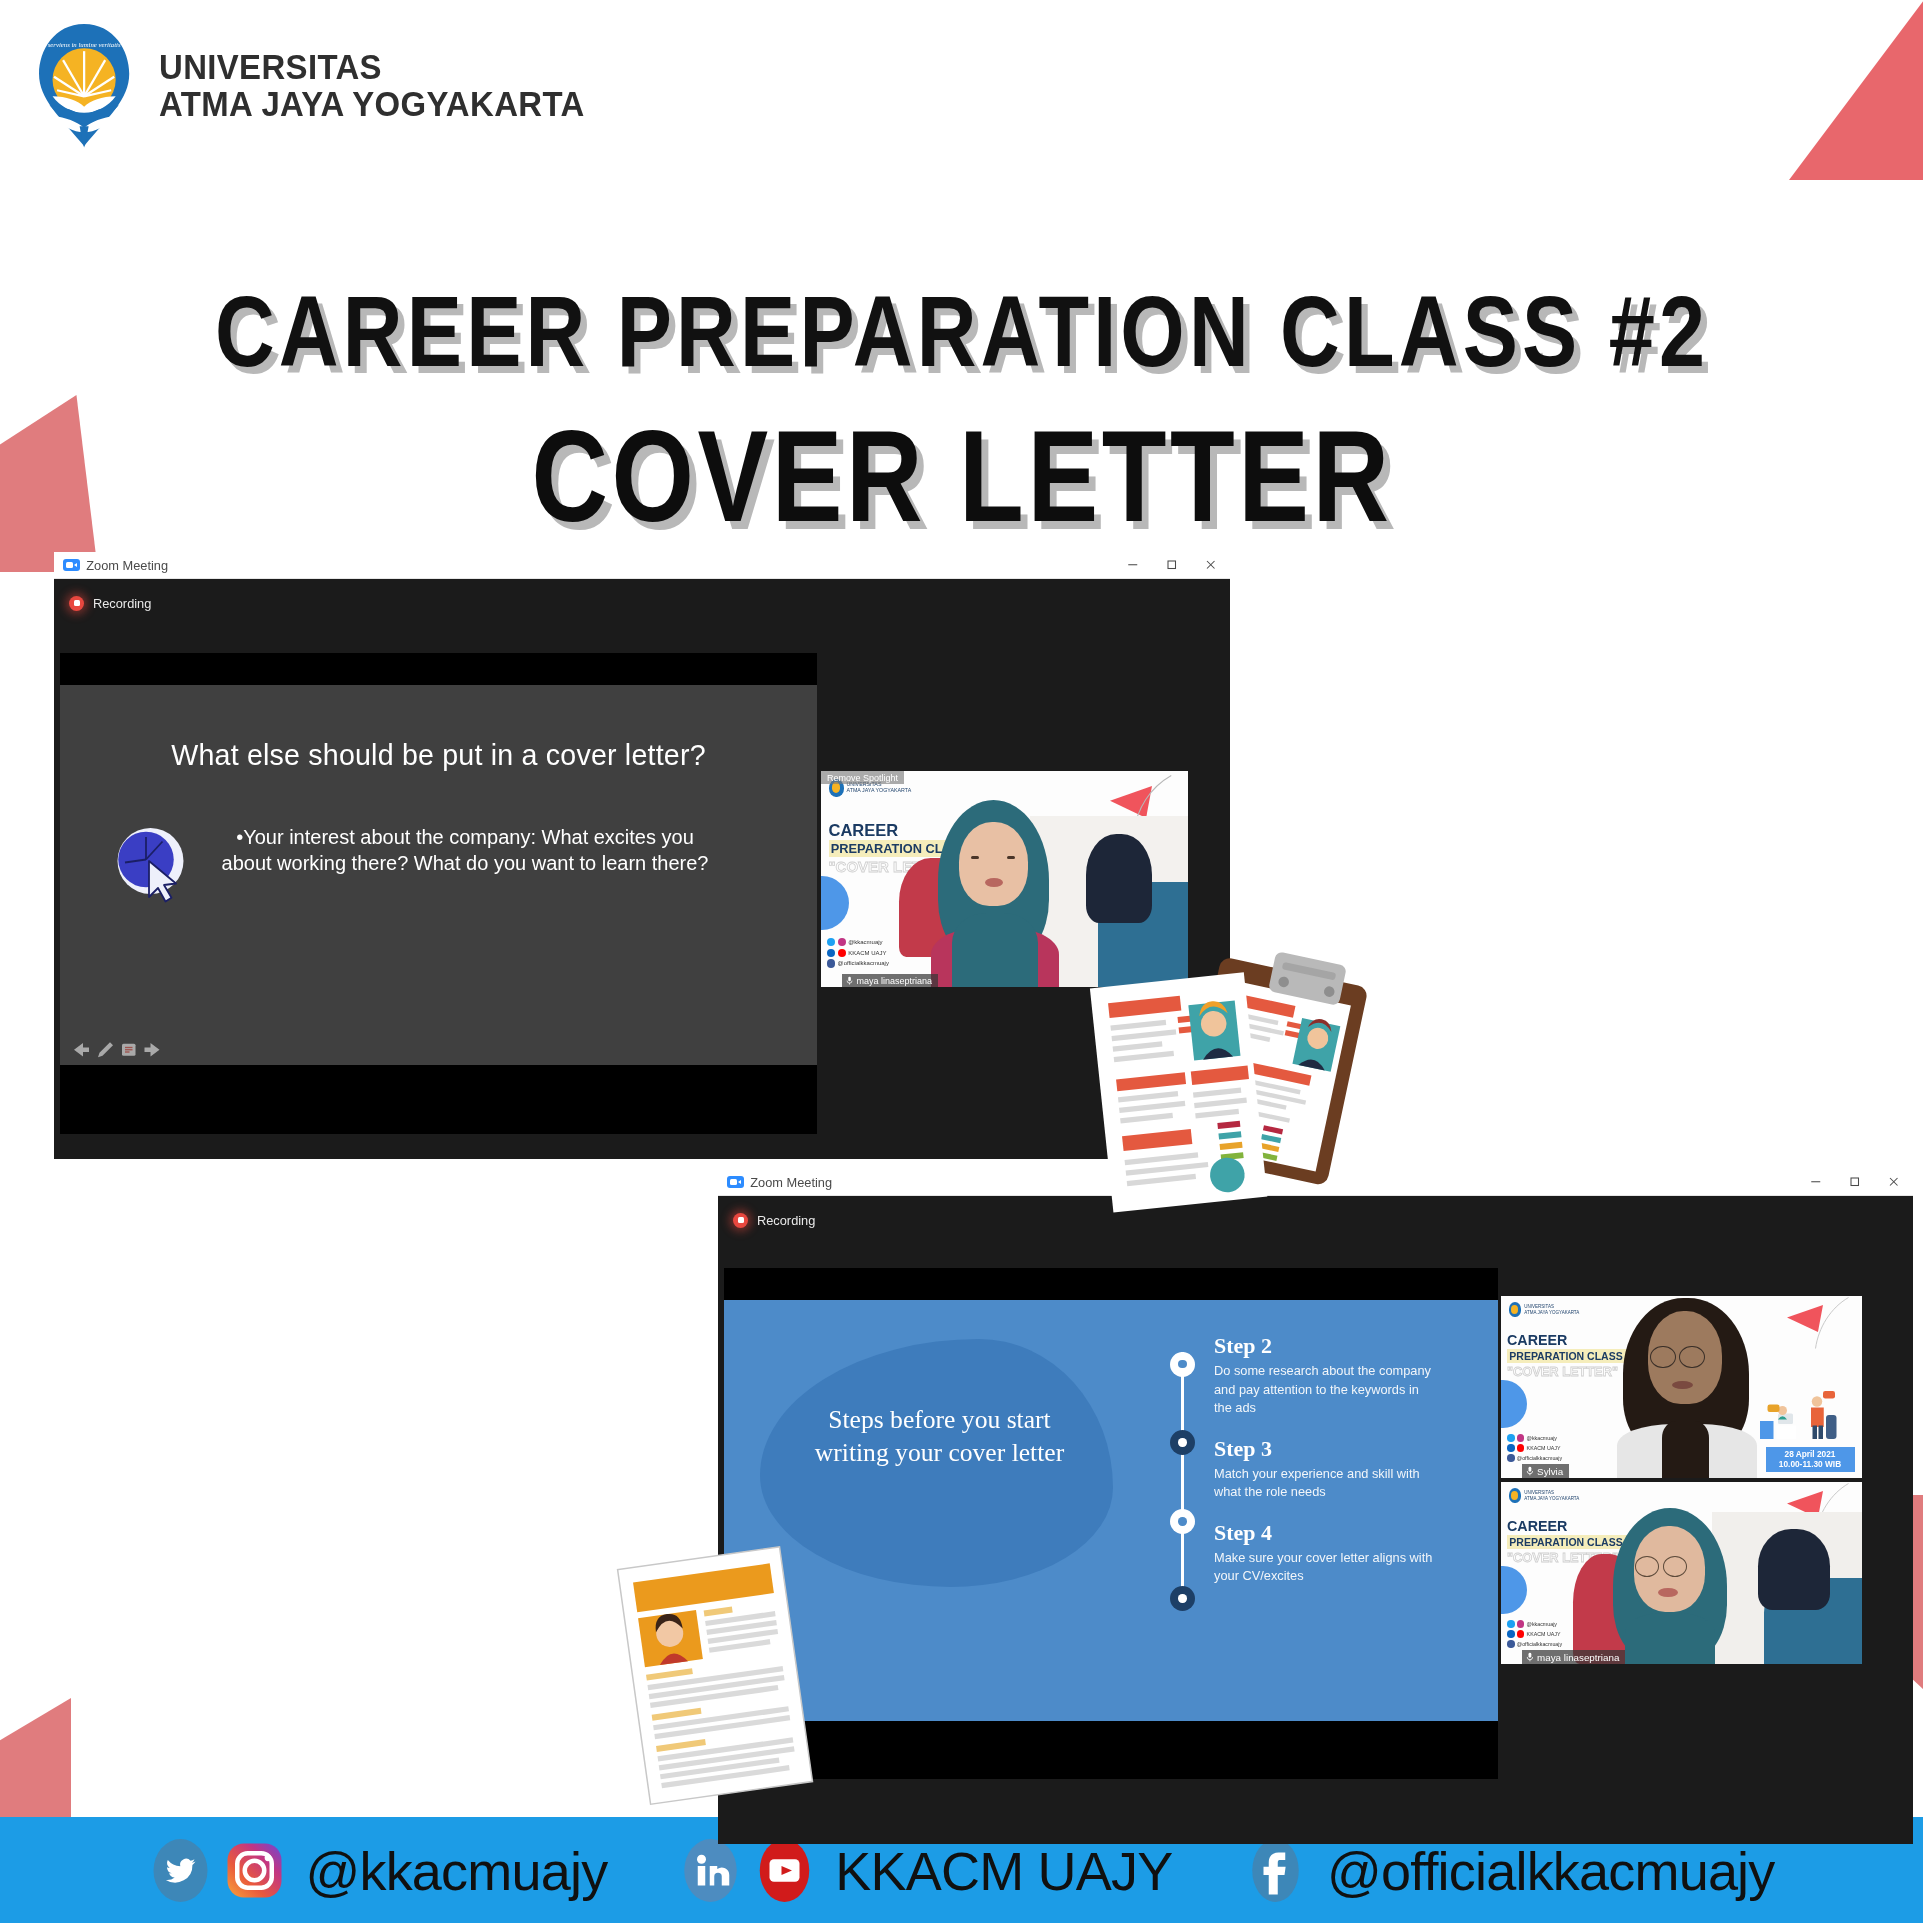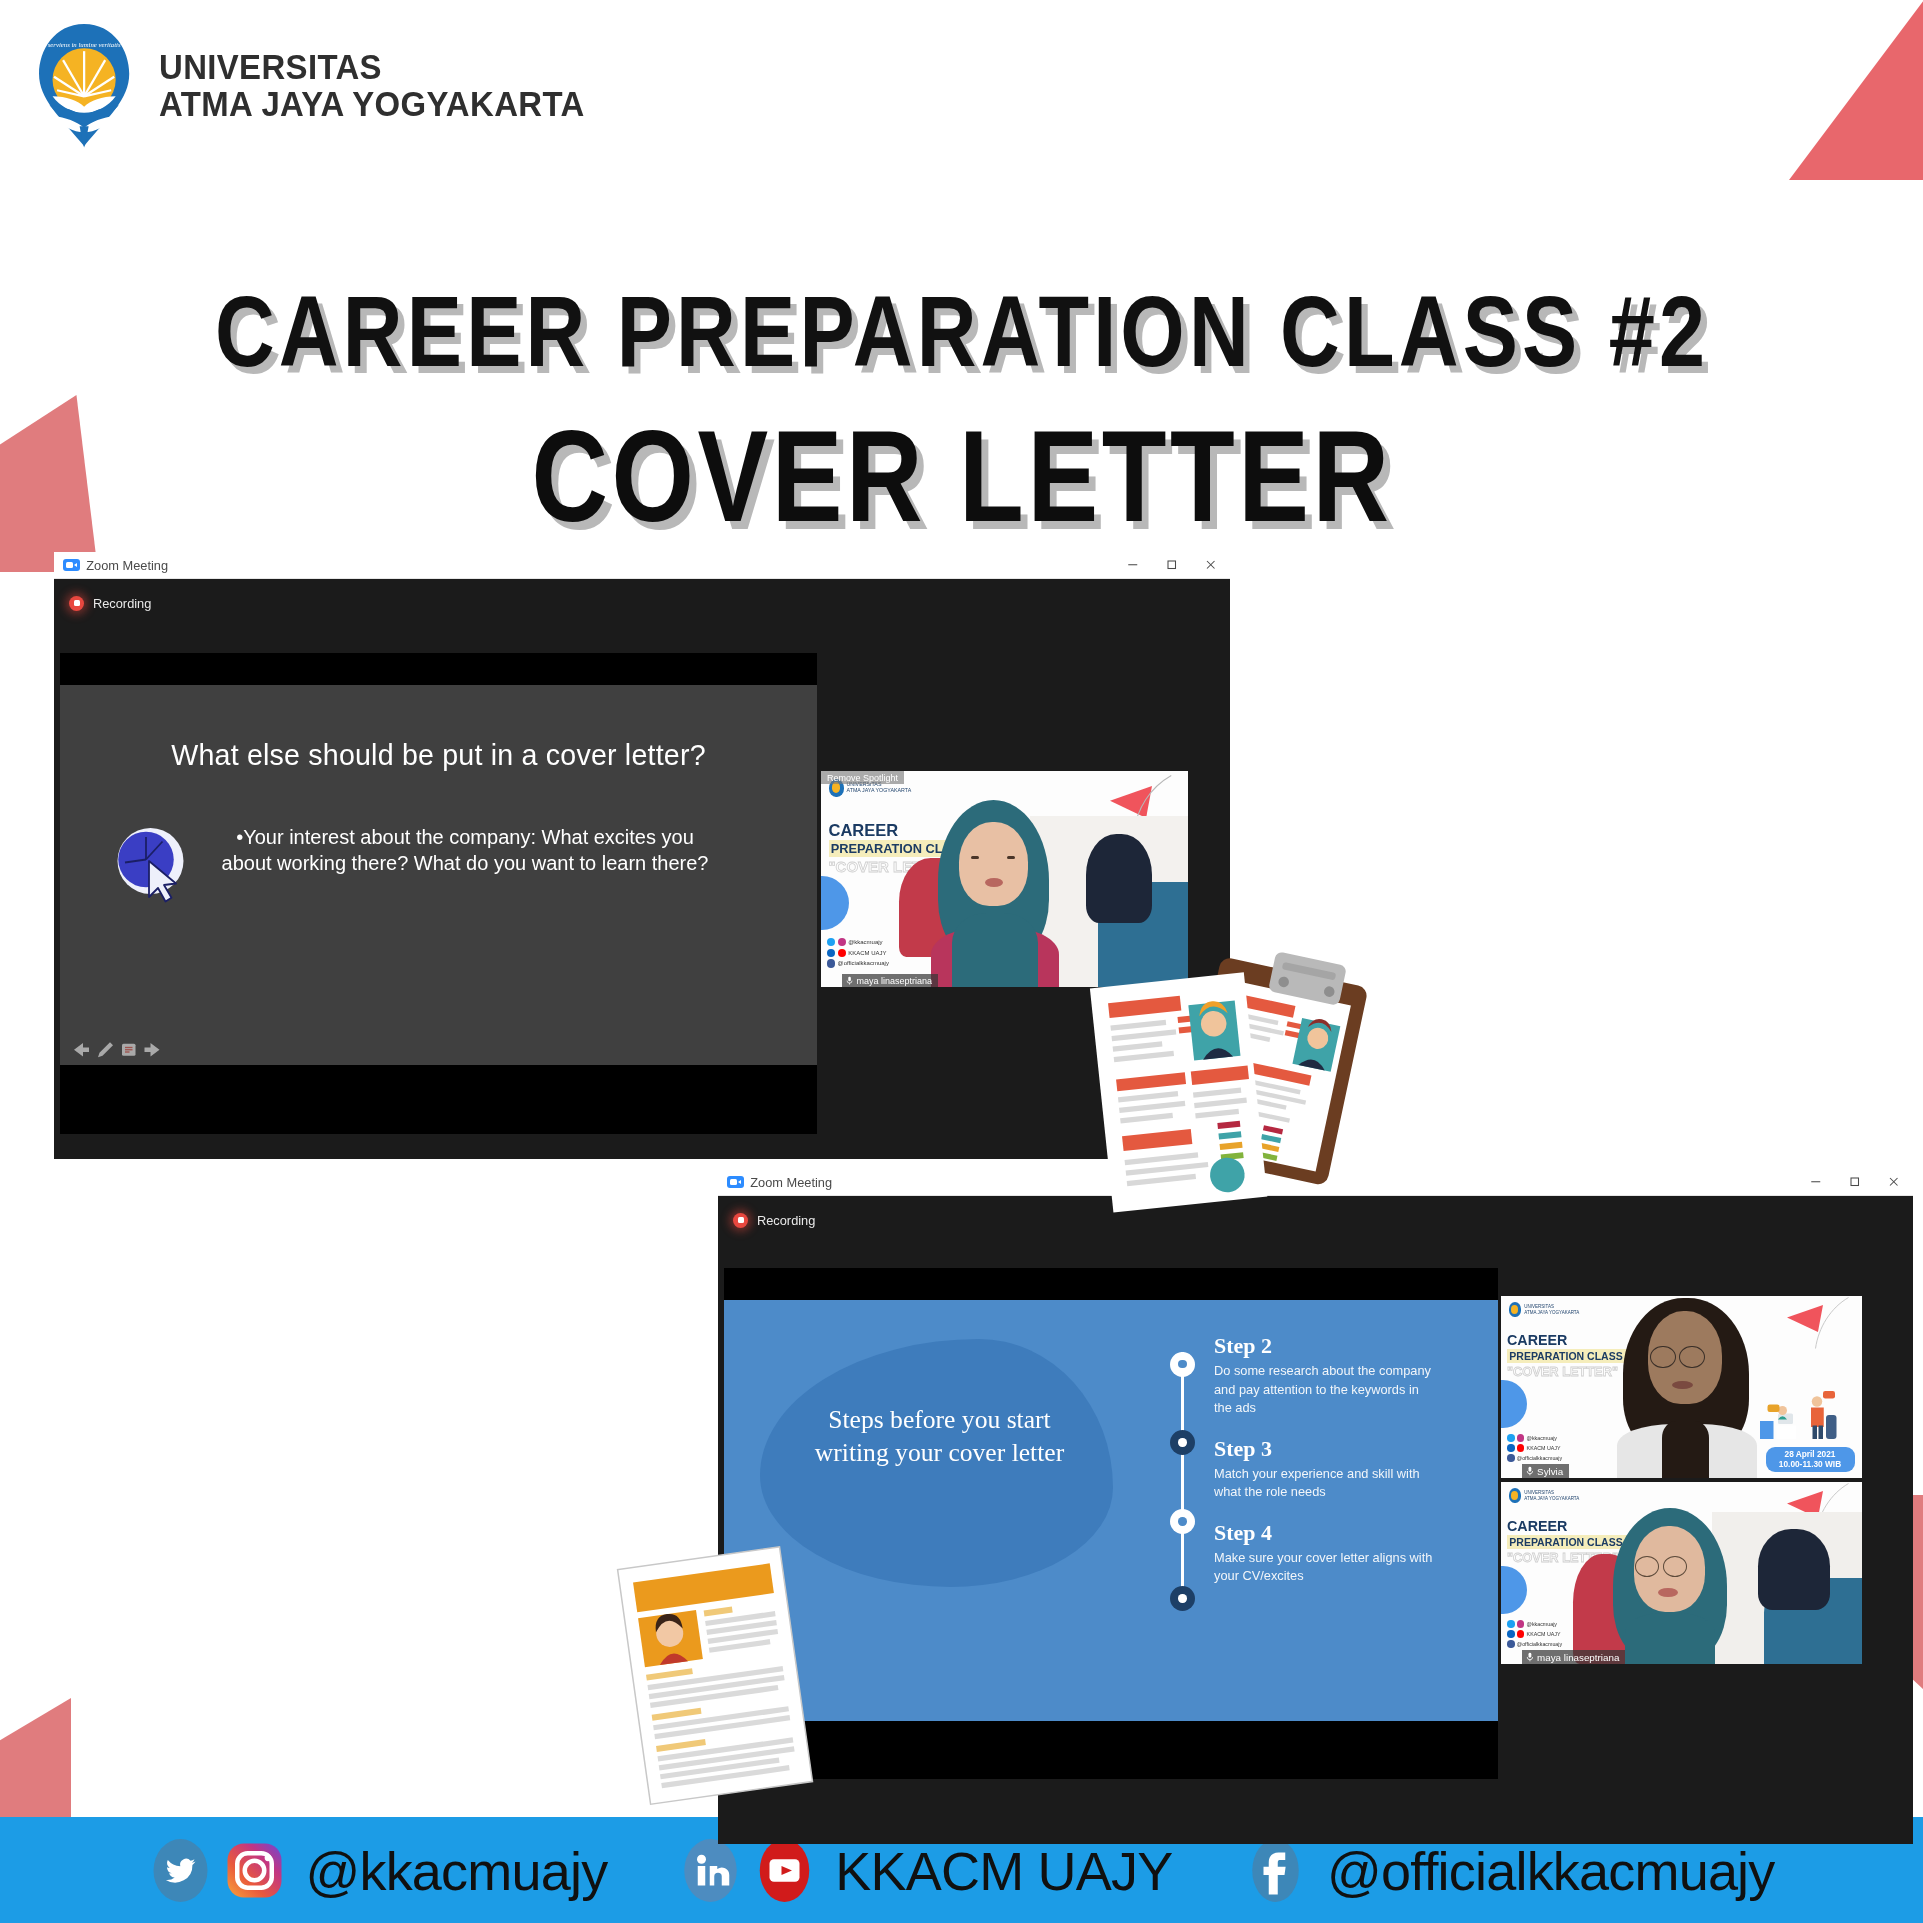--- a/index.html
+++ b/index.html
@@ -610,21 +610,21 @@
           <circle cx="46" cy="38" r="6" fill="#f0c49b"></circle>
           <path d="M40 50 q6 -9 12 0 z" fill="#2d9e8e"></path>
           <circle cx="92" cy="26" r="7" fill="#f0c49b"></circle>
           <rect x="84" y="34" width="17" height="26" fill="#e8643a"></rect>
           <rect x="86" y="58" width="6" height="18" fill="#2e4a6b"></rect>
           <rect x="94" y="58" width="6" height="18" fill="#2e4a6b"></rect>
           <rect x="104" y="44" width="14" height="32" rx="4" fill="#3f5e86"></rect>
           <rect x="26" y="30" width="16" height="10" rx="3" fill="#e8a32a"></rect>
           <rect x="100" y="12" width="16" height="10" rx="3" fill="#e8643a"></rect>
         </svg>
-        <div class="vbg-date" style="right:7.5px; bottom:6px; width:89px; font-size:8.3px; padding:2.3px 1.5px; line-height:1.25;border-radius:9px;">
+        <div class="vbg-date" style="right:7.5px; bottom:6px; width:89px; font-size:8.3px; padding:2.3px 1.5px; line-height:1.25;">
           <div>28 April 2021</div>
           <div>10.00-11.30 WIB</div>
         </div>
       </div>
       <div class="person" style="left:114px; top:-4.5px; width:143px; height:186px;">
         <div style="position:absolute; left:7.5px; top:6px; width:126px; height:158px; background:#241a14; border-radius:48% 48% 36% 36%;"></div>
         <div class="head" style="left:33px; top:19.5px; width:74px; height:93px; background:#9d7a5e;"></div>
         <div class="glasses" style="left:35px; top:54px;">
           <span style="width:25.6px;height:22.5px;"></span>
             <span style="width:25.6px;height:22.5px;"></span>

